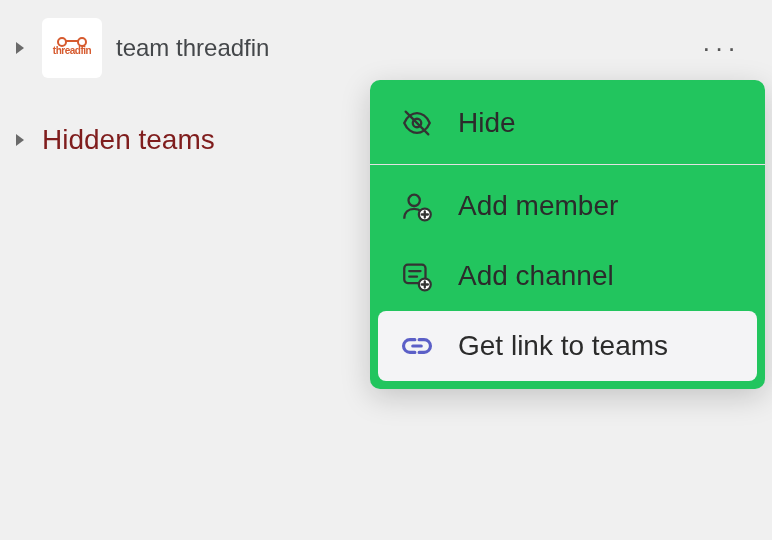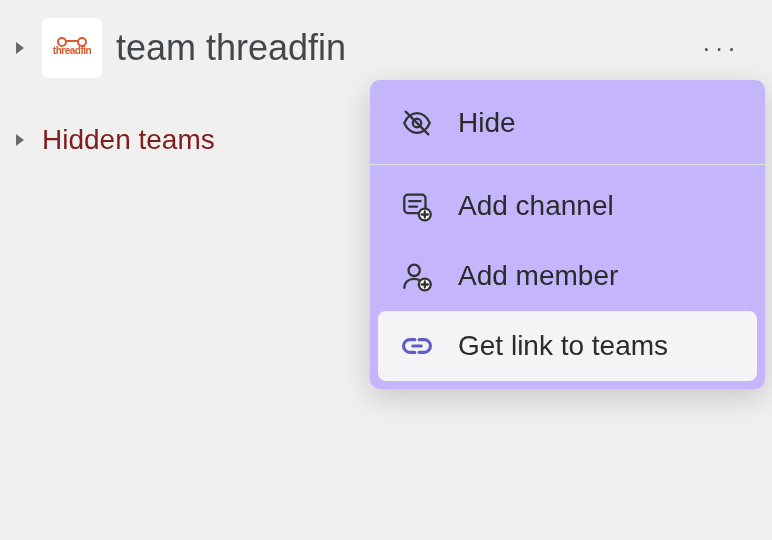--- a/index.html
+++ b/index.html
@@ -61,21 +61,21 @@
       position: absolute;
       width: 6px; height: 6px;
       border: 2px solid #d65a2e;
       border-radius: 50%;
       top: -3px;
       background: #fff;
     }
     .team-avatar .brand-line::before { left: -2px; }
     .team-avatar .brand-line::after { right: -2px; }
     .team-name {
-      font-size: 36px;
+      font-size: 24px;
       color: #44474a;
       flex: 1;
     }
     .more-btn {
       padding: 6px 10px;
       cursor: pointer;
       color: #555;
       font-size: 26px;
       letter-spacing: 4px;
       line-height: 10px;
@@ -91,21 +91,21 @@
     }
     .hidden-label {
       font-size: 28px;
       color: #7f1d1d;
     }
     .menu {
       position: absolute;
       top: 80px;
       left: 370px;
       width: 395px;
-      background: #c4b5fd;
+      background: #22c55e;
       border-radius: 10px;
       box-shadow: 0 8px 30px rgba(0,0,0,0.18);
       padding: 8px 0;
     }
     .menu-item {
       display: flex;
       align-items: center;
       gap: 24px;
       padding: 18px 30px;
       cursor: pointer;
@@ -177,44 +177,44 @@
     </span>
     <span>Hide</span>
   </div>
 
   <div class="menu-sep"></div>
 
 
   <div class="menu-item">
     <span class="mi-icon">
       <svg width="34" height="34" viewBox="0 0 24 24" fill="none" stroke="#333" stroke-width="1.6">
+        <circle cx="10" cy="8" r="4"></circle>
+        <path d="M3 21 C3 16 6.5 14 10 14 C12 14 13.6 14.6 15 15.8"></path>
+        <circle cx="17.5" cy="18" r="4.2" fill="#fff"></circle>
+        <line x1="17.5" y1="15.8" x2="17.5" y2="20.2" stroke-linecap="round"></line>
+        <line x1="15.3" y1="18" x2="19.7" y2="18" stroke-linecap="round"></line>
+      </svg>
+    </span>
+    <span>Add member</span>
+  </div>
+
+  <div class="menu-item">
+    <span class="mi-icon">
+      <svg width="34" height="34" viewBox="0 0 24 24" fill="none" stroke="#333" stroke-width="1.6">
         <rect x="3" y="4" width="15" height="13" rx="2.5"></rect>
         <line x1="6.5" y1="8.5" x2="14.5" y2="8.5" stroke-linecap="round"></line>
         <line x1="6.5" y1="12.5" x2="12" y2="12.5" stroke-linecap="round"></line>
         <circle cx="17.5" cy="18" r="4.2" fill="#fff"></circle>
         <line x1="17.5" y1="15.8" x2="17.5" y2="20.2" stroke-linecap="round"></line>
         <line x1="15.3" y1="18" x2="19.7" y2="18" stroke-linecap="round"></line>
       </svg>
     </span>
     <span>Add channel</span>
   </div>
 
-  <div class="menu-item">
-    <span class="mi-icon">
-      <svg width="34" height="34" viewBox="0 0 24 24" fill="none" stroke="#333" stroke-width="1.6">
-        <circle cx="10" cy="8" r="4"></circle>
-        <path d="M3 21 C3 16 6.5 14 10 14 C12 14 13.6 14.6 15 15.8"></path>
-        <circle cx="17.5" cy="18" r="4.2" fill="#fff"></circle>
-        <line x1="17.5" y1="15.8" x2="17.5" y2="20.2" stroke-linecap="round"></line>
-        <line x1="15.3" y1="18" x2="19.7" y2="18" stroke-linecap="round"></line>
-      </svg>
-    </span>
-    <span>Add member</span>
-  </div>
-
   <div class="menu-item highlight">
     <span class="mi-icon">
       <svg width="34" height="34" viewBox="0 0 24 24" fill="none" stroke="#5b5fc7" stroke-width="2.2" stroke-linecap="round">
         <path d="M9 12 L15 12"></path>
         <path d="M10.5 7.5 L7 7.5 C4.5 7.5 2.5 9.5 2.5 12 C2.5 14.5 4.5 16.5 7 16.5 L10.5 16.5"></path>
         <path d="M13.5 7.5 L17 7.5 C19.5 7.5 21.5 9.5 21.5 12 C21.5 14.5 19.5 16.5 17 16.5 L13.5 16.5"></path>
       </svg>
     </span>
     <span>Get link to teams</span>
   </div>

